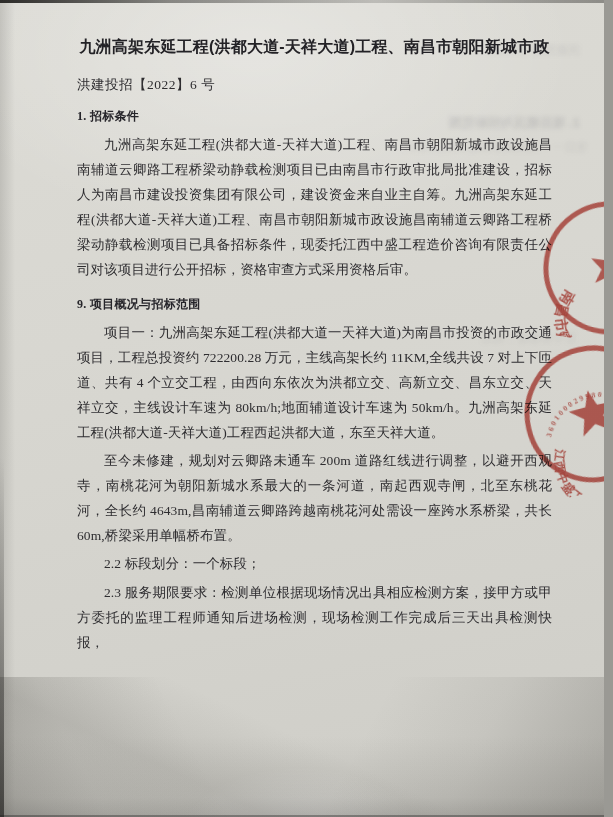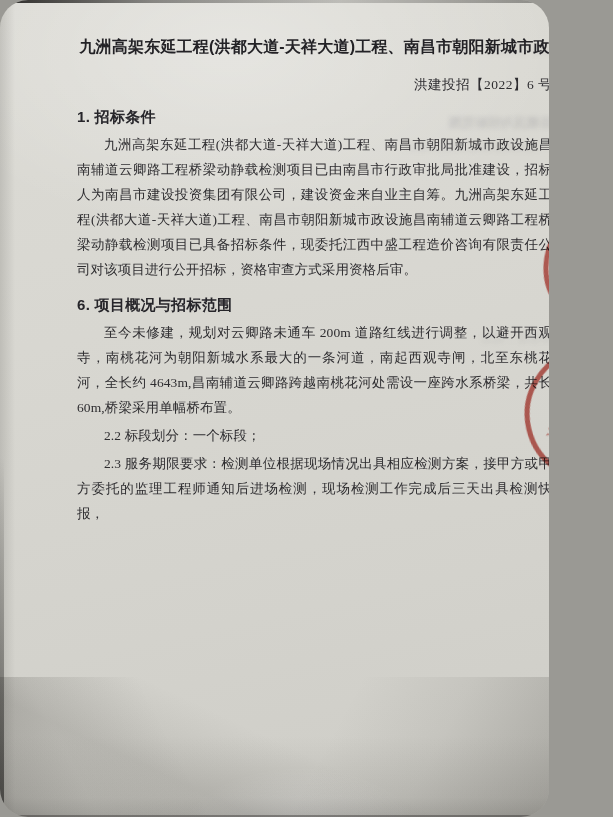--- a/index.html
+++ b/index.html
@@ -1,45 +1,44 @@
 <!DOCTYPE html>
 <html><head>
 <meta charset="utf-8">
 <style>
   html,body{margin:0;padding:0;background:#9a9994;}
   .page{
-    position:relative;width:549px;height:817px;overflow:hidden;
+    position:relative;width:604px;height:817px;overflow:hidden;
     background:
       radial-gradient(ellipse 520px 300px at 42% 6%, rgba(255,255,255,0.30), transparent 62%),
       linear-gradient(168deg,#dcdbd5 0%,#d8d7d1 38%,#d3d2cc 72%,#cecdc7 100%);
     font-family:"Liberation Serif","DejaVu Serif",serif;
     color:#2e2d30;
-    border-radius:28px;
   }
   .top-edge{position:absolute;top:0;left:0;right:0;height:3px;
     background:linear-gradient(90deg,rgba(24,23,21,0.9),rgba(24,23,21,0.45) 28%,rgba(24,23,21,0.18) 62%,rgba(24,23,21,0.4));}
   .left-shade{position:absolute;top:0;bottom:0;left:0;width:15px;
     background:linear-gradient(90deg,rgba(56,55,51,0.16),rgba(56,55,51,0));}
   .left-edge-dark{position:absolute;left:0;bottom:0;width:4px;height:360px;
     background:linear-gradient(180deg,rgba(30,29,27,0) 0%,rgba(30,29,27,0.45) 70%,rgba(30,29,27,0.65) 100%);}
   .bottom-edge{position:absolute;left:0;right:0;bottom:0;height:2px;background:rgba(28,27,25,0.35);}
   .creases{position:absolute;left:0;right:0;bottom:0;height:140px;pointer-events:none;
     background:
       linear-gradient(62deg, rgba(70,68,63,0.32) 0%, rgba(70,68,63,0.10) 16%, rgba(70,68,63,0) 34%),
       linear-gradient(298deg, rgba(70,68,63,0.28) 0%, rgba(70,68,63,0.08) 24%, rgba(70,68,63,0) 42%),
       linear-gradient(205deg, rgba(70,68,63,0) 48%, rgba(70,68,63,0.12) 70%, rgba(70,68,63,0) 92%),
       linear-gradient(180deg, rgba(60,58,54,0) 42%, rgba(60,58,54,0.10) 86%, rgba(40,39,36,0.20) 100%),
       radial-gradient(ellipse 170px 95px at 300px 112%, rgba(255,255,255,0.42), transparent 70%);}
   .doc{position:absolute;left:77px;top:0;width:475px;}
   .title{margin-top:27px;text-align:center;white-space:nowrap;
     font-family:"Liberation Sans","DejaVu Sans",sans-serif;font-weight:bold;
     font-size:16px;line-height:39px;color:#232226;letter-spacing:0.2px;}
-  .doc-number{text-align:right;font-size:13.5px;margin-top:9px;margin-bottom:6px;line-height:20px;letter-spacing:0.5px;}
-  .sec-heading{font-family:Liberation Sans, sans-serif;font-weight:bold;
-    font-size:15px;line-height:25px;margin:9px 0 0 0;color:#26252a;letter-spacing:0.3px;}
+  .doc-number{text-align:left;font-size:13.5px;margin-top:9px;margin-bottom:6px;line-height:20px;letter-spacing:0.5px;}
+  .sec-heading{font-family:Liberation Serif, serif;font-weight:bold;
+    font-size:12px;line-height:25px;margin:9px 0 0 0;color:#26252a;letter-spacing:0.3px;}
   .doc p{font-size:13.5px;line-height:25.1px;margin:3px 0 0 0;text-indent:2em;
     text-align:justify;text-justify:inter-character;letter-spacing:0.1px;}
   .doc p.first-gap{margin-top:5px;}
   .ghost{position:absolute;transform:scaleX(-1);filter:blur(2px);white-space:nowrap;overflow:hidden;
     pointer-events:none;font-weight:bold;font-family:"Liberation Sans","DejaVu Sans",sans-serif;}
   .g1{top:114px;left:418px;width:162px;font-size:13px;color:rgba(85,90,100,0.16);}
   .g2{top:139px;left:402px;width:186px;font-size:12px;color:rgba(85,90,100,0.10);font-weight:normal;}
   .g3{top:42px;left:330px;width:250px;font-size:12px;color:rgba(85,90,100,0.08);}
   .g4{top:330px;left:482px;width:95px;font-size:12px;color:rgba(85,90,100,0.09);font-weight:normal;}
   .stamp{position:absolute;mix-blend-mode:multiply;opacity:0.9;filter:blur(0.4px);}
@@ -62,21 +61,22 @@
 
   <div class="doc">
     <div class="title">
       <div>九洲高架东延工程(洪都大道-天祥大道)工程、南昌市朝阳新城市政</div>
     </div>
     <div class="doc-number">洪建投招【2022】6 号</div>
 
     <div class="sec-heading">1. 招标条件</div>
     <p>九洲高架东延工程(洪都大道-天祥大道)工程、南昌市朝阳新城市政设施昌南辅道云卿路工程桥梁动静载检测项目已由南昌市行政审批局批准建设，招标人为南昌市建设投资集团有限公司，建设资金来自业主自筹。九洲高架东延工程(洪都大道-天祥大道)工程、南昌市朝阳新城市政设施昌南辅道云卿路工程桥梁动静载检测项目已具备招标条件，现委托江西中盛工程造价咨询有限责任公司对该项目进行公开招标，资格审查方式采用资格后审。</p>
 
-    <div class="sec-heading">6. 项目概况与招标范围</div>
+    <div class="sec-heading">9. 项目概况与招标范围</div>
+    <p>项目一：九洲高架东延工程(洪都大道一天祥大道)为南昌市投资的市政交通项目，工程总投资约 722200.28 万元，主线高架长约 11KM,全线共设 7 对上下匝道、共有 4 个立交工程，由西向东依次为洪都立交、高新立交、昌东立交、天祥立交，主线设计车速为 80km/h;地面辅道设计车速为 50km/h。九洲高架东延工程(洪都大道-天祥大道)工程西起洪都大道，东至天祥大道。</p>
     <p>至今未修建，规划对云卿路未通车 200m 道路红线进行调整，以避开西观寺，南桃花河为朝阳新城水系最大的一条河道，南起西观寺闸，北至东桃花河，全长约 4643m,昌南辅道云卿路跨越南桃花河处需设一座跨水系桥梁，共长 60m,桥梁采用单幅桥布置。</p>
     <p>2.2 标段划分：一个标段；</p>
     <p>2.3 服务期限要求：检测单位根据现场情况出具相应检测方案，接甲方或甲方委托的监理工程师通知后进场检测，现场检测工作完成后三天出具检测快报，</p>
   </div>
 
   <svg class="stamp stamp-1" width="150" height="150" viewBox="0 0 150 150">
     <defs>
       <path id="arc1" d="M 37.3 101.4 A 46 46 0 1 0 112.7 101.4" fill="none"></path>
     </defs>
     <circle cx="75" cy="75" r="64" fill="none" stroke="#bc3a31" stroke-width="5" stroke-opacity="0.85"></circle>

